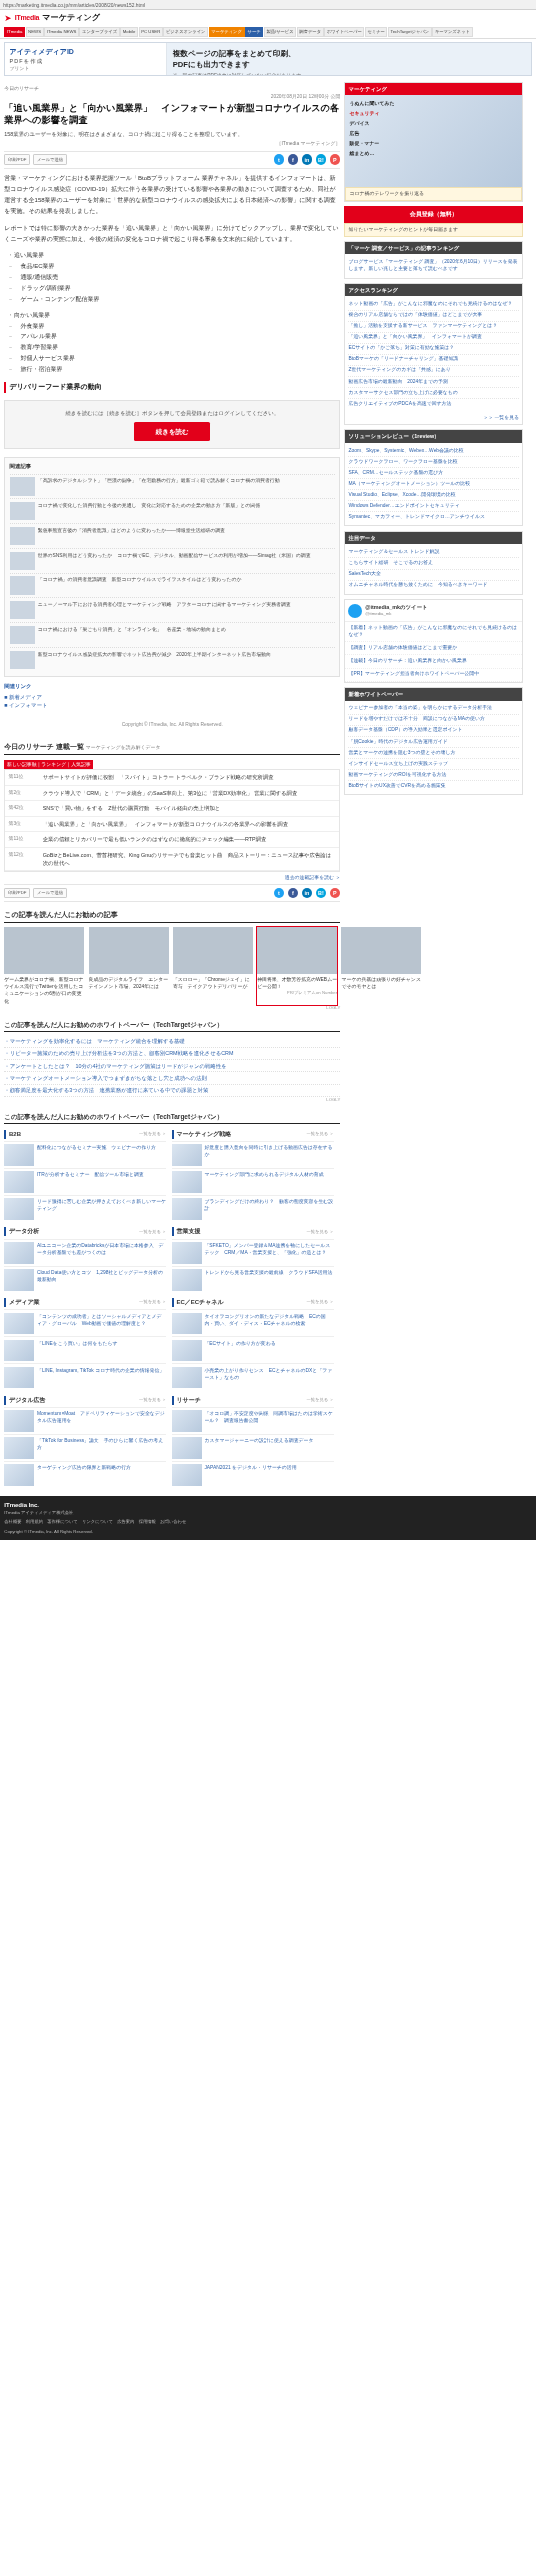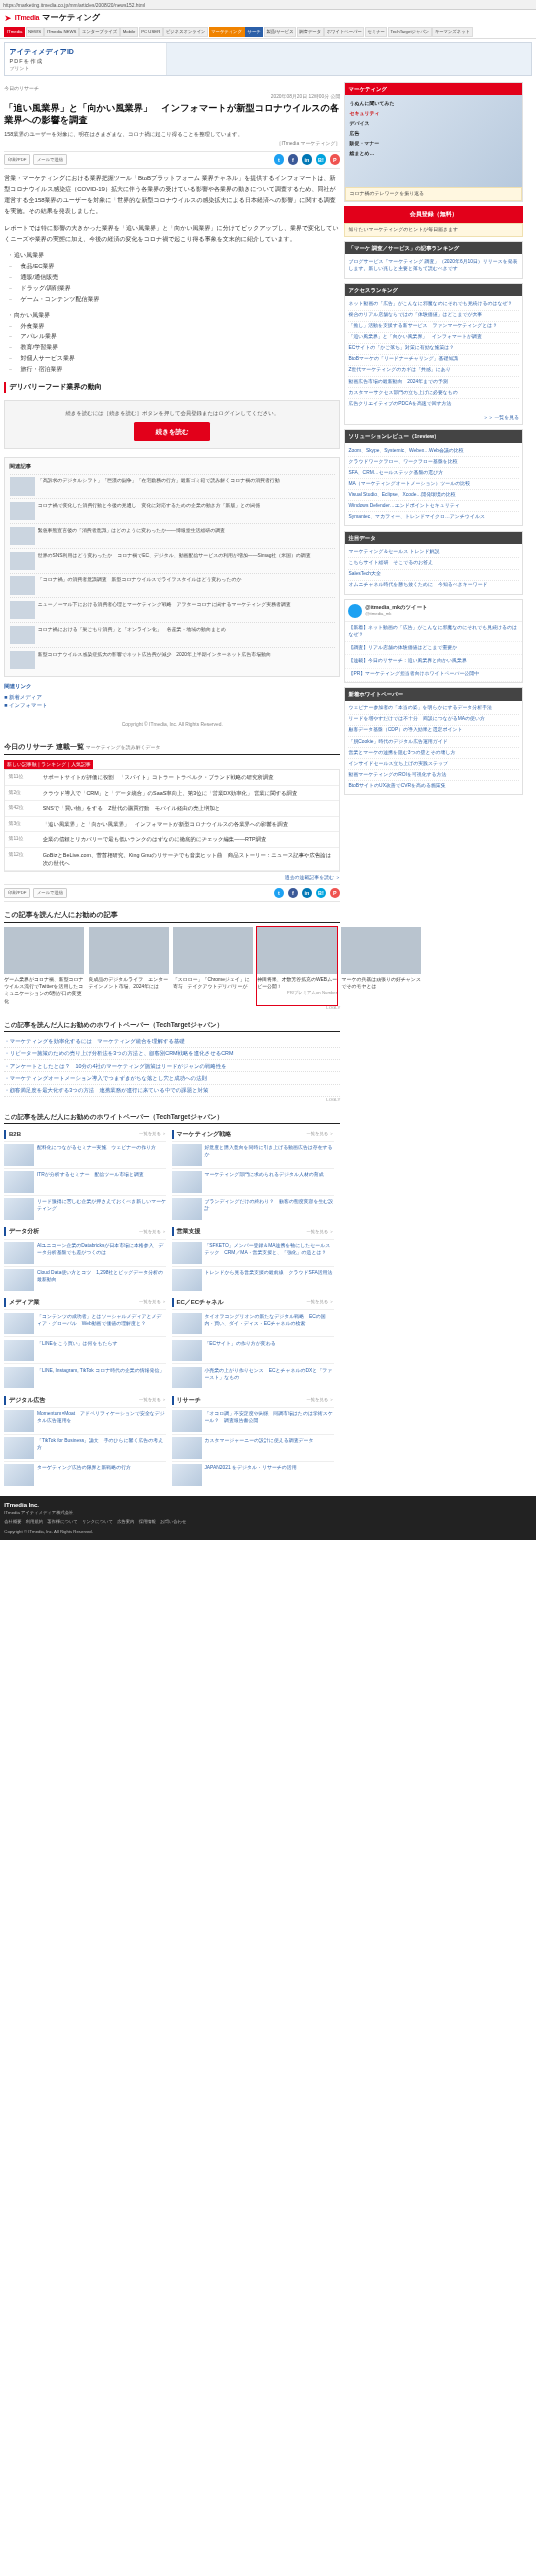--- a/index.html
+++ b/index.html
@@ -198,20 +198,25 @@
       <span>キーマンズネット</span>
     </div>
 </div>
 
 <div class="topbanner">
   <div class="left">
     <div class="t1">アイティメディアID</div>
     <div class="t2">PDFを作成</div>
     <div class="t3">プリント</div>
   </div>
+  <div class="right">
+    <div class="b1">複数ページの記事をまとめて印刷、</div>
+    <div class="b2">PDFにも出力できます</div>
+    <div class="b3">※一部の記事はPDF出力に対応していない場合があります</div>
+  </div>
 </div>
 
 <div class="wrap">
 
   <div class="main">
 
     <div class="crumb">今日のリサーチ</div>
     <div class="kicker">2020年08月20日 12時00分 公開</div>
     <div class="art-title">「追い風業界」と「向かい風業界」　インフォマートが新型コロナウイルスの各業界への影響を調査</div>
     <div class="art-sub">158業界のユーザーを対象に、明在はさまざまな、コロナ禍に起こり得ることを整理しています。</div>

